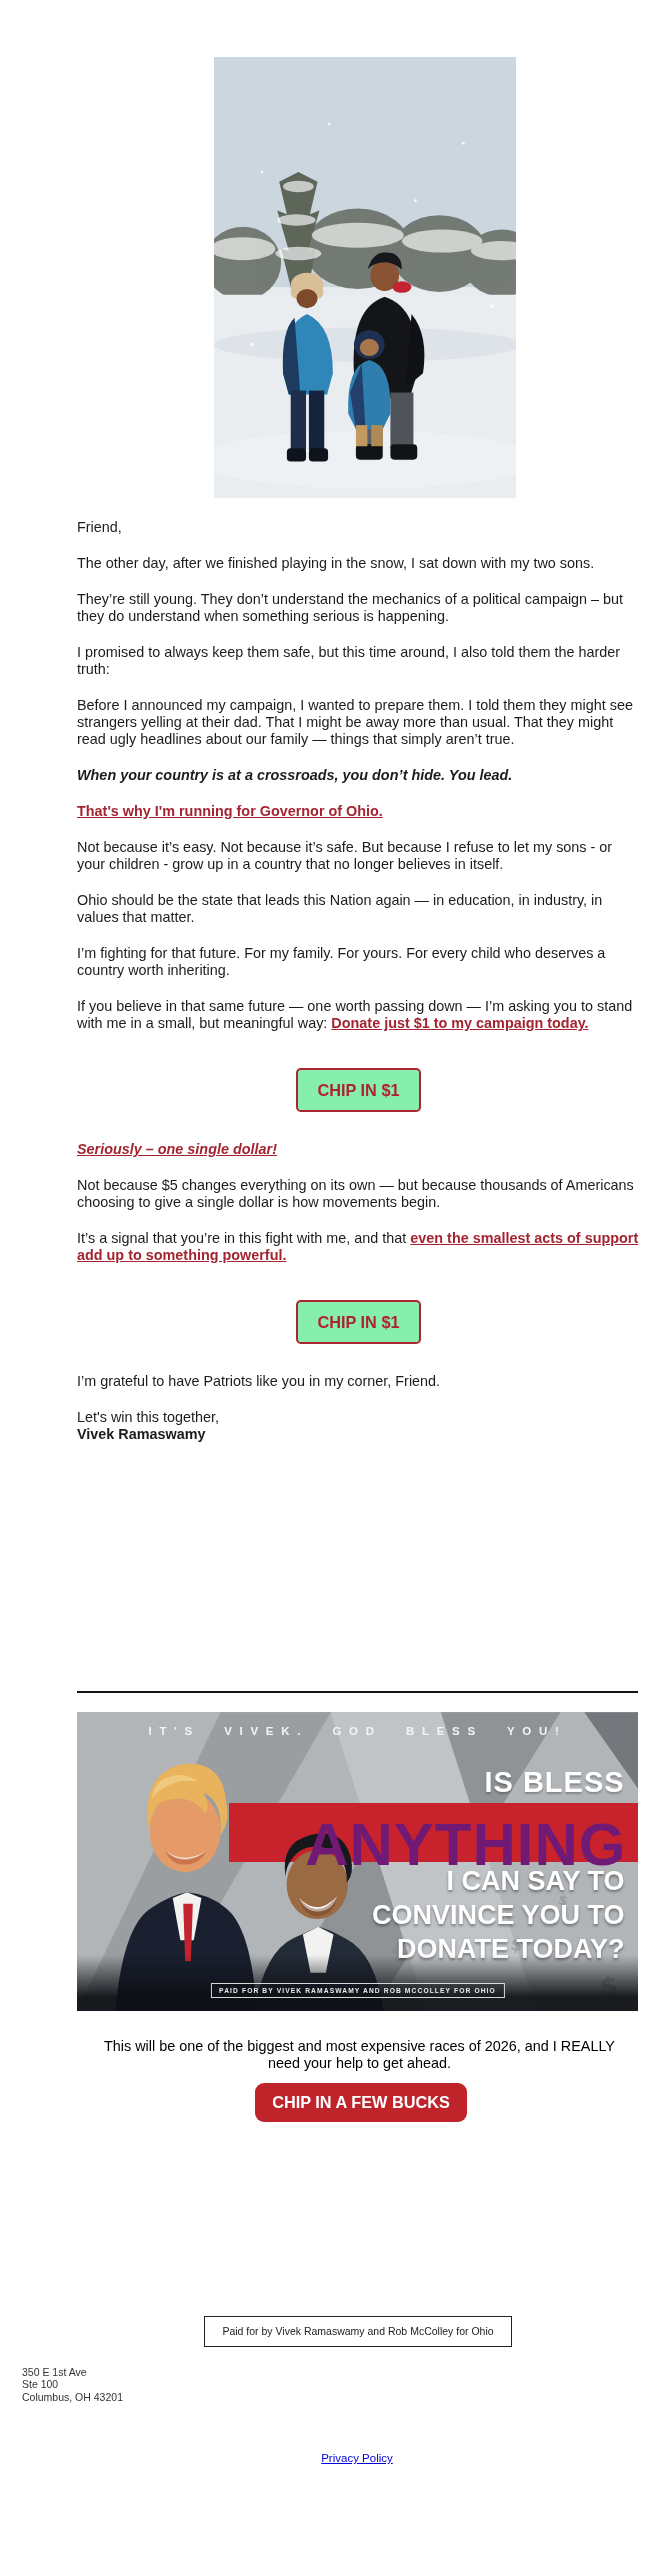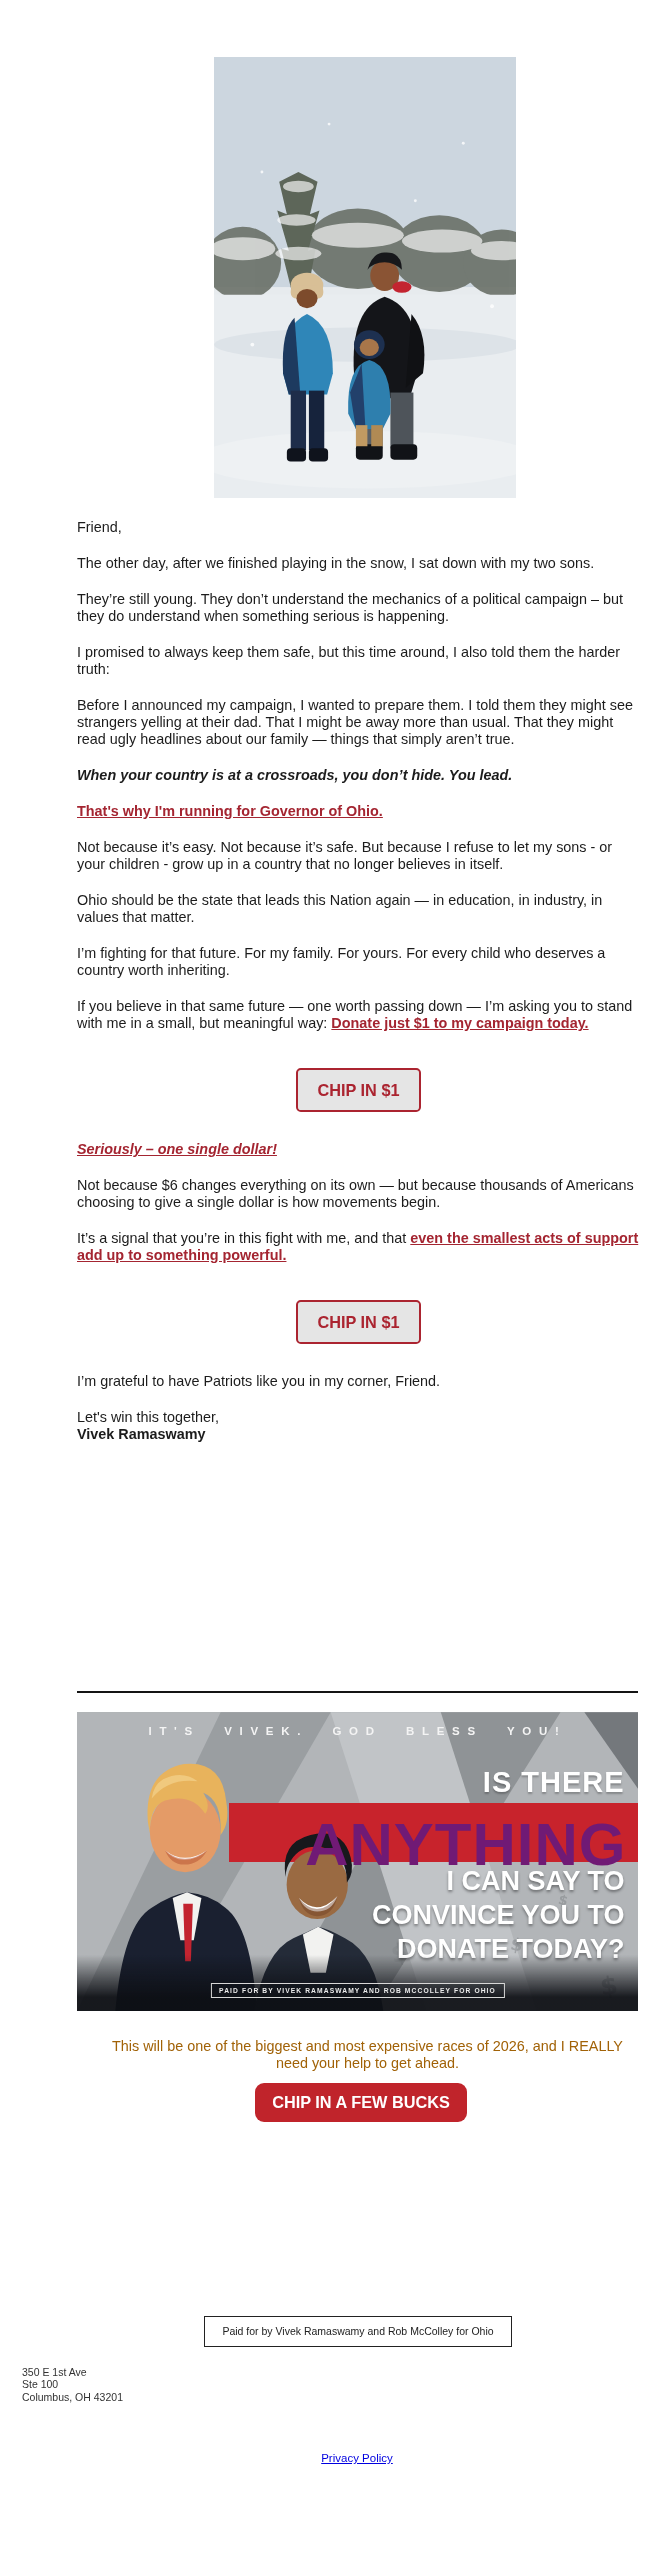--- a/index.html
+++ b/index.html
@@ -11,21 +11,21 @@
   .hero svg { display:block; }
 
   
   .content { position:absolute; left:55px; top:509px; width:563px;
              font-size:14.4px; line-height:17px; color:#1c1c1c; }
   .para { margin:0 0 19px 0; }
   .bold-italic { font-weight:bold; font-style:italic; }
   a.red-link { color:#a42531; font-weight:bold; text-decoration:underline; }
   a.red-link.italic { font-style:italic; }
   .btn-wrap { text-align:center; margin:36px 0 29px 0; }
-  a.chip-btn { display:inline-block; background:#e5e5e5; border:2.9px solid #ab2430; border-radius:4.8px;
+  a.chip-btn { display:inline-block; background:#86efac; border:2.9px solid #ab2430; border-radius:4.8px;
                color:#ab2430; font-weight:bold; font-size:16.3px; padding:11.5px 19px; text-decoration:none; }
   .closing-block { margin:0; }
   .signature { font-weight:bold;text-align:center; }
 
   
   .hr { position:absolute; left:55px; top:1681px; width:561px; height:1.9px; background:#141414; }
   .banner { position:absolute; left:55px; top:1702px; width:561px; height:299px;
             background:#b2b5b8; overflow:hidden; cursor:pointer; }
   .banner-bg { position:absolute; left:0; top:0; }
   .banner-top-label { position:absolute; top:13.4px; left:0; width:100%; text-align:center;
@@ -40,22 +40,22 @@
                font-weight:bold; font-size:27px; line-height:34px;
                text-shadow:0 1.9px 2.9px rgba(0,0,0,.4); }
   .people-svg { position:absolute; left:0; bottom:0; }
   .banner-fade { position:absolute; left:0; right:0; bottom:0; height:56px;
                  background:linear-gradient(180deg, rgba(13,15,20,0) 0%, rgba(13,15,20,.93) 75%); }
   .banner-disclaimer { position:absolute; bottom:13.4px; left:50%; transform:translateX(-50%);
                        border:1px solid #d8d8d8; color:#ececec; font-size:6.7px; font-weight:bold;
                        letter-spacing:1.1px; padding:2.9px 7.7px; white-space:nowrap; background:rgba(20,22,28,.35); }
 
   
-  .post-text { position:absolute; top:2028px; left:87px; width:517px; text-align:center;
-               font-size:14.4px; line-height:17px; color:#a16207; }
+  .post-text { position:absolute; top:2028px; left:79px; width:517px; text-align:center;
+               font-size:14.4px; line-height:17px; color:#000000; }
   a.big-btn { position:absolute; top:2073px; left:233px; width:212px; height:39px; display:block;
               background:#c0242b; border-radius:9px; color:#fff; font-weight:bold; font-size:16.3px;
               line-height:39px; text-align:center; text-decoration:none; }
 
   
   .paid-box { position:absolute; top:2306px; left:182px; width:306px; height:29px;
               border:1px solid #222; font-size:10.5px; color:#222; text-align:center; line-height:29px; }
   .address { position:absolute; top:2356px; left:0; width:670px; 
              font-size:10.5px; line-height:12.4px; color:#333; }
   .privacy { position:absolute; top:2442px; left:0; width:670px; text-align:center; font-size:11.5px; }
@@ -143,21 +143,21 @@
     <p class="para bold-italic">When your country is at a crossroads, you don’t hide. You lead.</p>
     <p class="para"><a class="red-link" href="#">That's why I'm running for Governor of Ohio.</a></p>
     <p class="para">Not because it’s easy. Not because it’s safe. But because I refuse to let my sons - or your children - grow up in a country that no longer believes in itself.</p>
     <p class="para">Ohio should be the state that leads this Nation again — in education, in industry, in values that matter.</p>
     <p class="para">I’m fighting for that future. For my family. For yours. For every child who deserves a country worth inheriting.</p>
     <p class="para"><span>If you believe in that same future — one worth passing down — I’m asking you to stand with me in a small, but meaningful way: </span><a class="red-link" href="#">Donate just $1 to my campaign today.</a></p>
     <div class="btn-wrap">
       <a class="chip-btn" href="#">CHIP IN $1</a>
     </div>
     <p class="para"><a class="red-link italic" href="#">Seriously – one single dollar!</a></p>
-    <p class="para">Not because $6 changes everything on its own — but because thousands of Americans choosing to give a single dollar is how movements begin.</p>
+    <p class="para">Not because $5 changes everything on its own — but because thousands of Americans choosing to give a single dollar is how movements begin.</p>
     <p class="para"><span>It’s a signal that you’re in this fight with me, and that </span><a class="red-link" href="#">even the smallest acts of support add up to something powerful.</a></p>
     <div class="btn-wrap">
       <a class="chip-btn" href="#">CHIP IN $1</a>
     </div>
     <p class="para">I’m grateful to have Patriots like you in my corner, Friend.</p>
     <p class="para closing-block">
       <span>Let's win this together,</span><br>
       <span class="signature">Vivek Ramaswamy</span>
     </p>
   </div>
@@ -198,21 +198,21 @@
       <g>
         <path d="M185 280 Q196 218 226 204 Q248 194 252 192 Q262 194 280 204 Q312 220 320 280 Z" fill="#242b38"></path>
         <path d="M236 200 L252 192 L268 200 L260 240 L244 240 Z" fill="#f2f2f0"></path>
         <ellipse cx="251" cy="148" rx="32" ry="36" fill="#9a6a42"></ellipse>
         <path d="M218 140 Q212 104 244 96 Q278 88 286 120 Q290 136 282 146 Q282 116 260 110 Q236 104 224 122 Q218 130 218 140 Z" fill="#17181c"></path>
         <path d="M232 162 Q251 182 272 160 Q266 176 251 176 Q238 176 232 162 Z" fill="#ffffff"></path>
         <path d="M232 162 Q251 186 272 160 Q268 180 251 181 Q236 180 232 162 Z" fill="#6e3f24" opacity="0.45"></path>
       </g>
     </svg>
 
-    <div class="is-there">IS THERE</div>
+    <div class="is-there">IS BLESS</div>
     <div class="anything">ANYTHING</div>
     <div class="sub-lines">
       <div>I CAN SAY TO</div>
       <div>CONVINCE YOU TO</div>
       <div>DONATE TODAY?</div>
     </div>
 
     <div class="banner-fade"></div>
     <div class="banner-disclaimer">PAID FOR BY VIVEK RAMASWAMY AND ROB MCCOLLEY FOR OHIO</div>
   </div>

